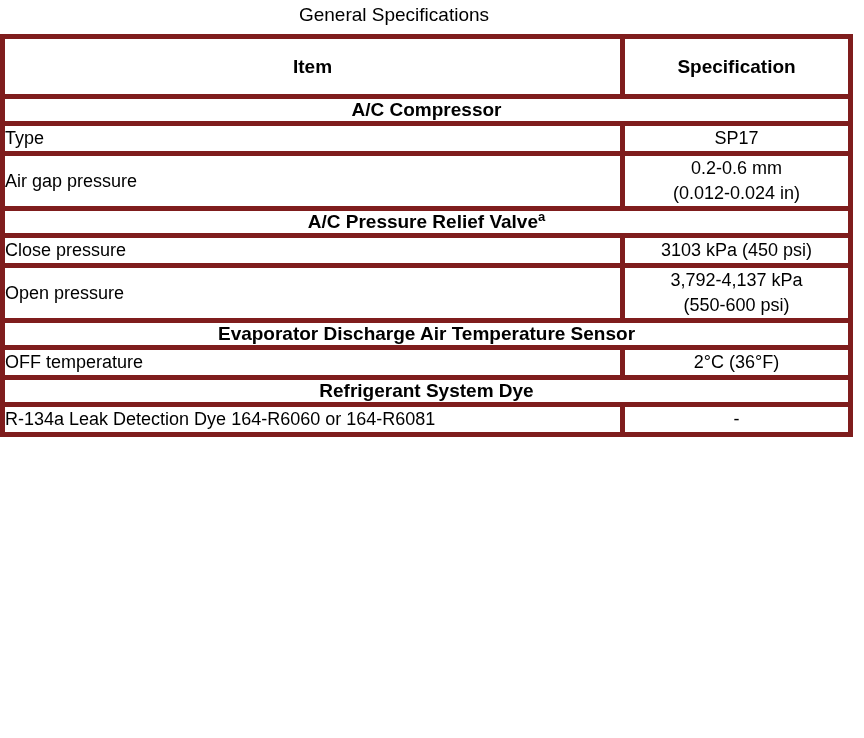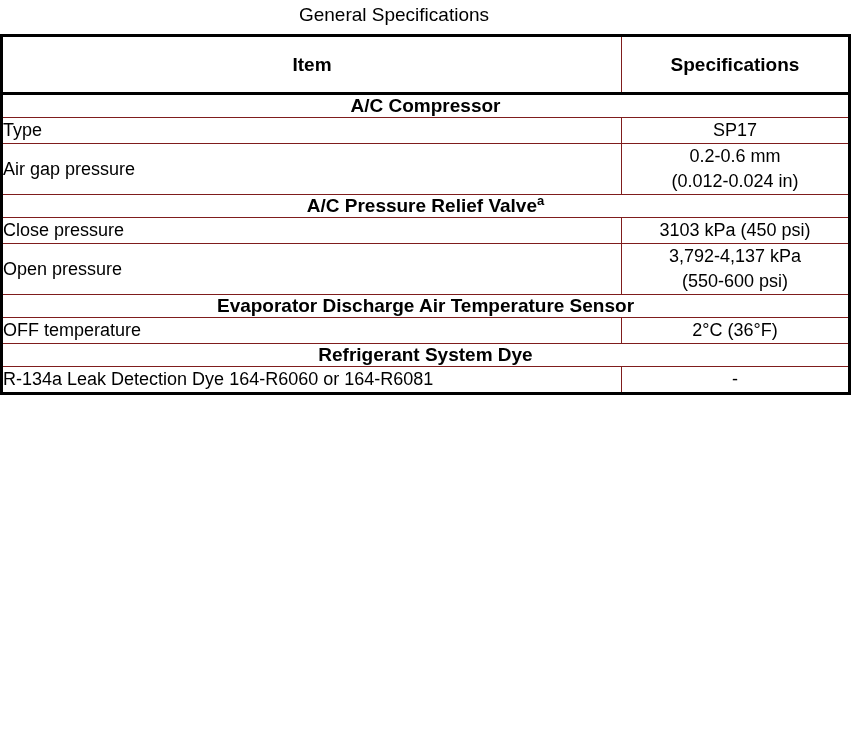--- a/index.html
+++ b/index.html
@@ -33,21 +33,21 @@
     border-collapse: collapse;
     width: 848px;
     margin: 0 auto;
     table-layout: fixed;
     border: 3px solid #000;
   }
   table.spec col.c-item { width: 620px; }
   table.spec col.c-spec { width: 228px; }
 
   table.spec th, table.spec td {
-    border: 1px solid #7f1d1d;
+    border: 5px solid #7f1d1d;
     vertical-align: middle;
     padding: 0;
   }
   
   tr.header-row th {
     border-bottom: 3px solid #000;
     font-size: 19px;
     font-weight: bold;
     text-align: center;
     height: 47px;
@@ -89,21 +89,21 @@
   <div class="doc-title">General Specifications</div>
 
   <table class="spec">
     <colgroup>
       <col class="c-item">
       <col class="c-spec">
     </colgroup>
     <thead>
       <tr class="header-row">
         <th>Item</th>
-        <th>Specifications</th>
+        <th>Specification</th>
       </tr>
     </thead>
     <tbody>
         <tr>
           <td class="section-cell" colspan="2">A/C Compressor</td>
         </tr>
         <tr>
           <td class="item-cell">Type</td>
           <td class="value-cell">
             <span class="l2 nowrap">SP17</span>

